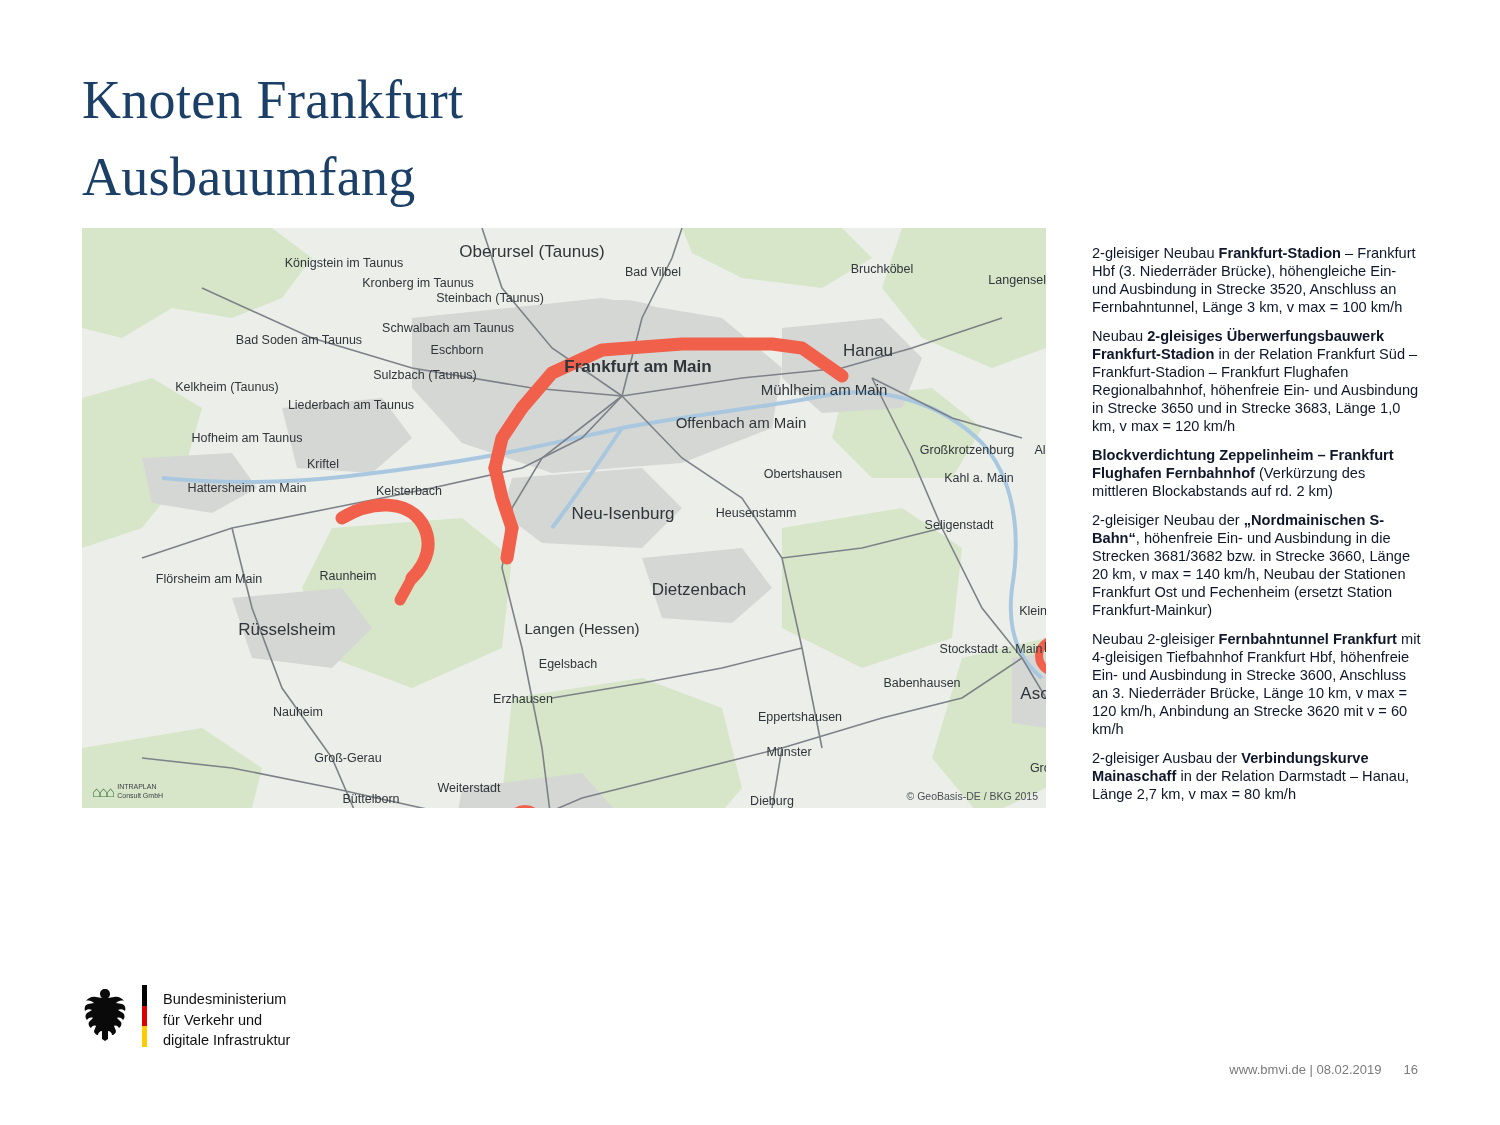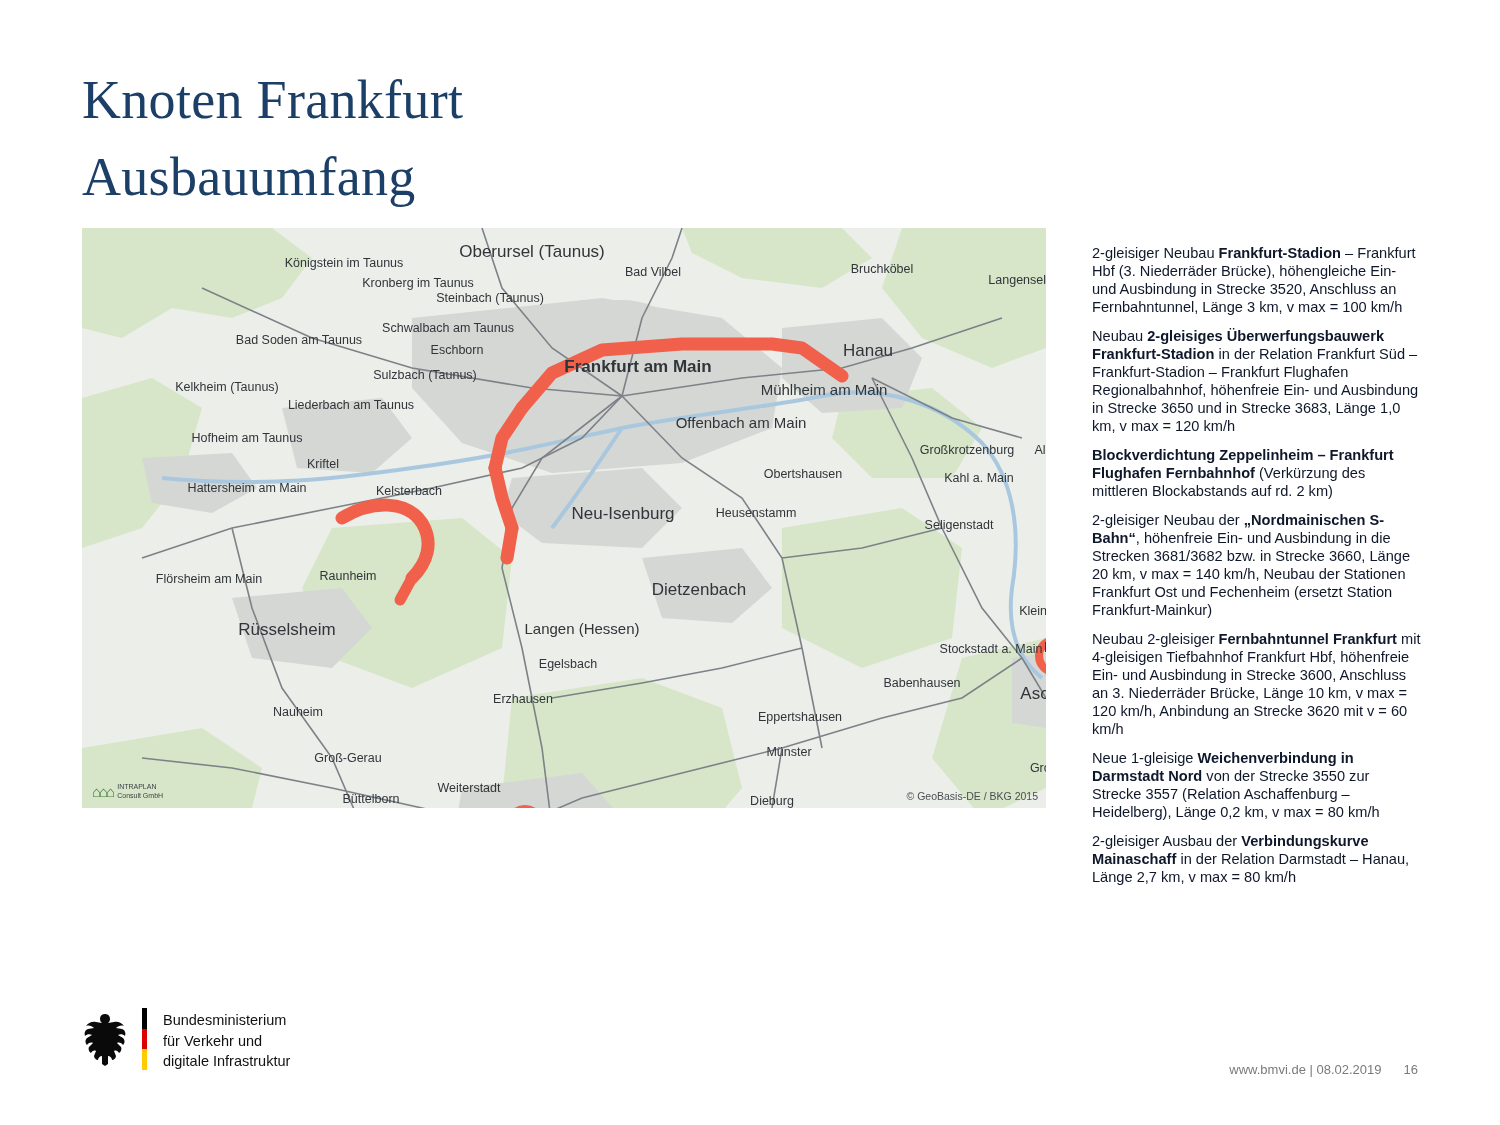--- a/index.html
+++ b/index.html
@@ -95,23 +95,22 @@
   }
   #text-column p { margin: 0 0 11px 0; }
   #text-column b { font-weight: bold; }
 
   
   #footer-logo {
     position: absolute;
     left: 82px;
     top: 985px;
     display: flex;
-    align-items: center;
+    align-items: flex-start;
     gap: 4px;
-    margin-top: 21px;
   }
   #eagle {
     width: 46px;
     height: 58px;
     margin-right: 10px;
   }
   #flagbar {
     width: 5px;
     height: 62px;
     background: linear-gradient(to bottom, #000 0 33.3%, #d00 33.3% 66.6%, #fc0 66.6% 100%);
@@ -284,21 +283,20 @@
 Consult GmbH</span>
   </div>
 </div>
 
 <div id="text-column">
     <p>2-gleisiger Neubau <b>Frankfurt-Stadion</b> – Frankfurt Hbf (3. Niederräder Brücke), höhengleiche Ein- und Ausbindung in Strecke 3520, Anschluss an Fernbahntunnel, Länge 3 km, v max = 100 km/h</p>
     <p>Neubau <b>2-gleisiges Überwerfungsbauwerk Frankfurt-Stadion</b> in der Relation Frankfurt Süd – Frankfurt-Stadion – Frankfurt Flughafen Regionalbahnhof, höhenfreie Ein- und Ausbindung in Strecke 3650 und in Strecke 3683, Länge 1,0 km, v max = 120 km/h</p>
     <p><b>Blockverdichtung Zeppelinheim – Frankfurt Flughafen Fernbahnhof</b> (Verkürzung des mittleren Blockabstands auf rd. 2 km)</p>
     <p>2-gleisiger Neubau der <b>„Nordmainischen S-Bahn“</b>, höhenfreie Ein- und Ausbindung in die Strecken 3681/3682 bzw. in Strecke 3660, Länge 20 km, v max = 140 km/h, Neubau der Stationen Frankfurt Ost und Fechenheim (ersetzt Station Frankfurt-Mainkur)</p>
     <p>Neubau 2-gleisiger <b>Fernbahntunnel Frankfurt</b> mit 4-gleisigen Tiefbahnhof Frankfurt Hbf, höhenfreie Ein- und Ausbindung in Strecke 3600, Anschluss an 3. Niederräder Brücke, Länge 10 km, v max = 120 km/h, Anbindung an Strecke 3620 mit v = 60 km/h</p>
-    <p>Neue 1-gleisige <b>Weichenverbindung in Darmstadt Nord</b> von der Strecke 3550 zur Strecke 3557 (Relation Aschaffenburg – Heidelberg), Länge 0,2 km, v max = 80 km/h</p>
     <p>2-gleisiger Ausbau der <b>Verbindungskurve Mainaschaff</b> in der Relation Darmstadt – Hanau, Länge 2,7 km, v max = 80 km/h</p>
   </div>
 
 <div id="footer-logo">
   <svg id="eagle" viewBox="0 0 46 58">
     <g fill="#0a0a0a">
       <path d="M23 4 C20 4 18 6 18 9 C18 11 19 12 20 13 L14 12 C10 11 6 13 4 16 C7 15 10 16 12 18 L6 19 C3 20 2 23 3 26 C5 24 8 24 10 25 L5 28 C3 30 3 33 5 35 C6 33 9 32 11 33 L7 37 C6 39 7 42 9 43 C10 41 12 40 14 41 L12 46 C12 48 14 50 16 50 C16 48 18 46 20 46 L20 54 L23 56 L26 54 L26 46 C28 46 30 48 30 50 C32 50 34 48 34 46 L32 41 C34 40 36 41 37 43 C39 42 40 39 39 37 L35 33 C37 32 40 33 41 35 C43 33 43 30 41 28 L36 25 C38 24 41 24 43 26 C44 23 43 20 40 19 L34 18 C36 16 39 15 42 16 C40 13 36 11 32 12 L26 13 C27 12 28 11 28 9 C28 6 26 4 23 4 Z"></path>
     </g>
   </svg>
   <div id="flagbar"></div>

